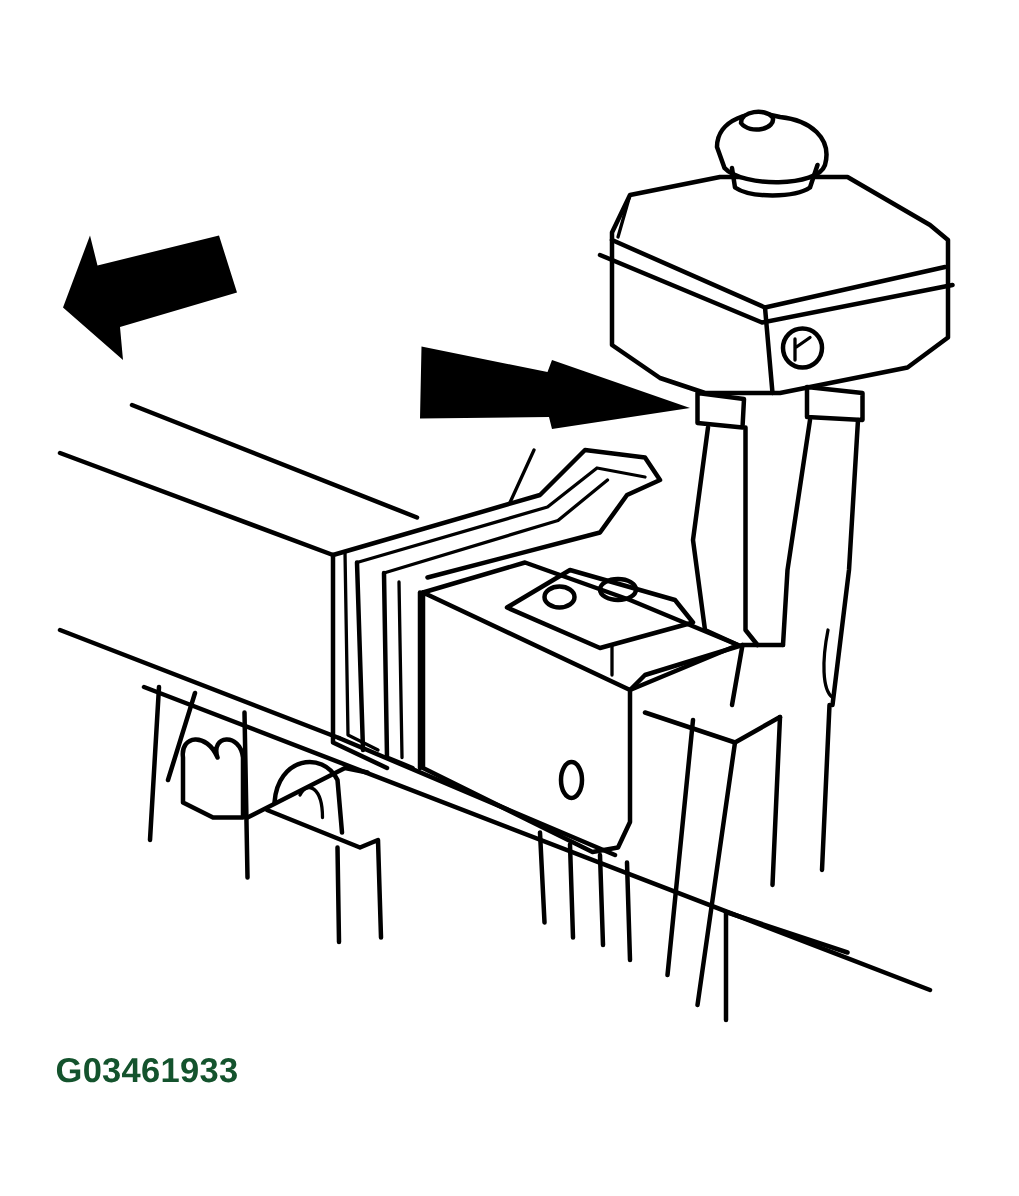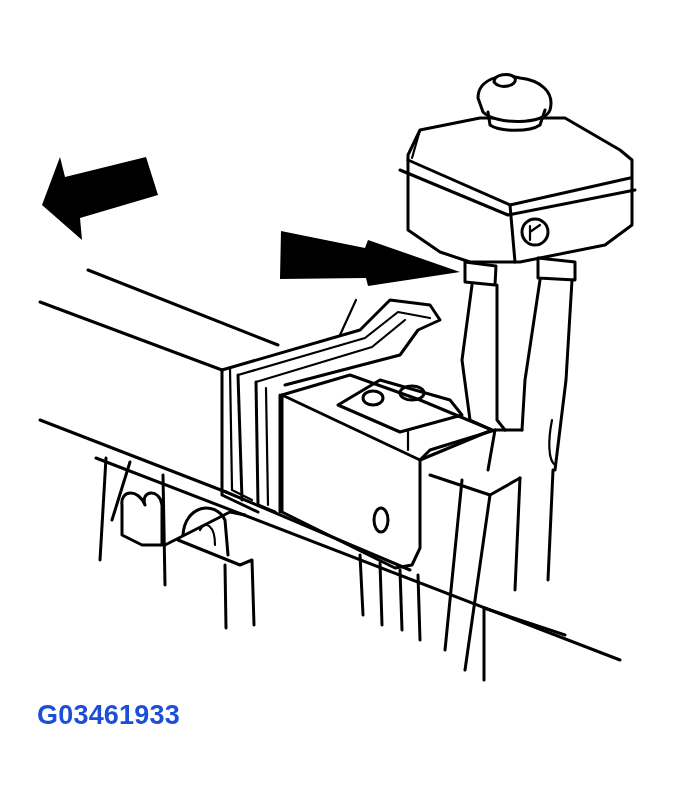--- a/index.html
+++ b/index.html
@@ -1,21 +1,21 @@
 <!DOCTYPE html>
 <html><head>
   <meta charset="utf-8">
   <style>
     html, body { margin: 0; padding: 0; background: #ffffff; }
     body { width: 679px; height: 797px; position: relative; overflow: hidden; }
     .figure { position: absolute; left: 0; top: 0; width: 679px; height: 797px; }
     .caption {
       position: absolute; left: 37px; top: 700px;
-      font-family: "Liberation Sans", sans-serif; font-size: 27px; font-weight: bold;
-      color: #1d4ed8; letter-spacing: 0.2px;
+      font-family: "Liberation Sans", sans-serif; font-size: 23px; font-weight: bold;
+      color: #14532d; letter-spacing: 0.2px;
     }
     svg .ln { fill: none; stroke: #000; stroke-width: 3; stroke-linecap: round; stroke-linejoin: round; }
     svg .ln2 { fill: none; stroke: #000; stroke-width: 2.2; stroke-linecap: round; stroke-linejoin: round; }
     svg .fillw { fill: #fff; stroke: #000; stroke-width: 3; stroke-linejoin: round; }
     svg .solid { fill: #000; stroke: none; }
   </style>
 </head>
 <body>
 
 <div class="figure">

